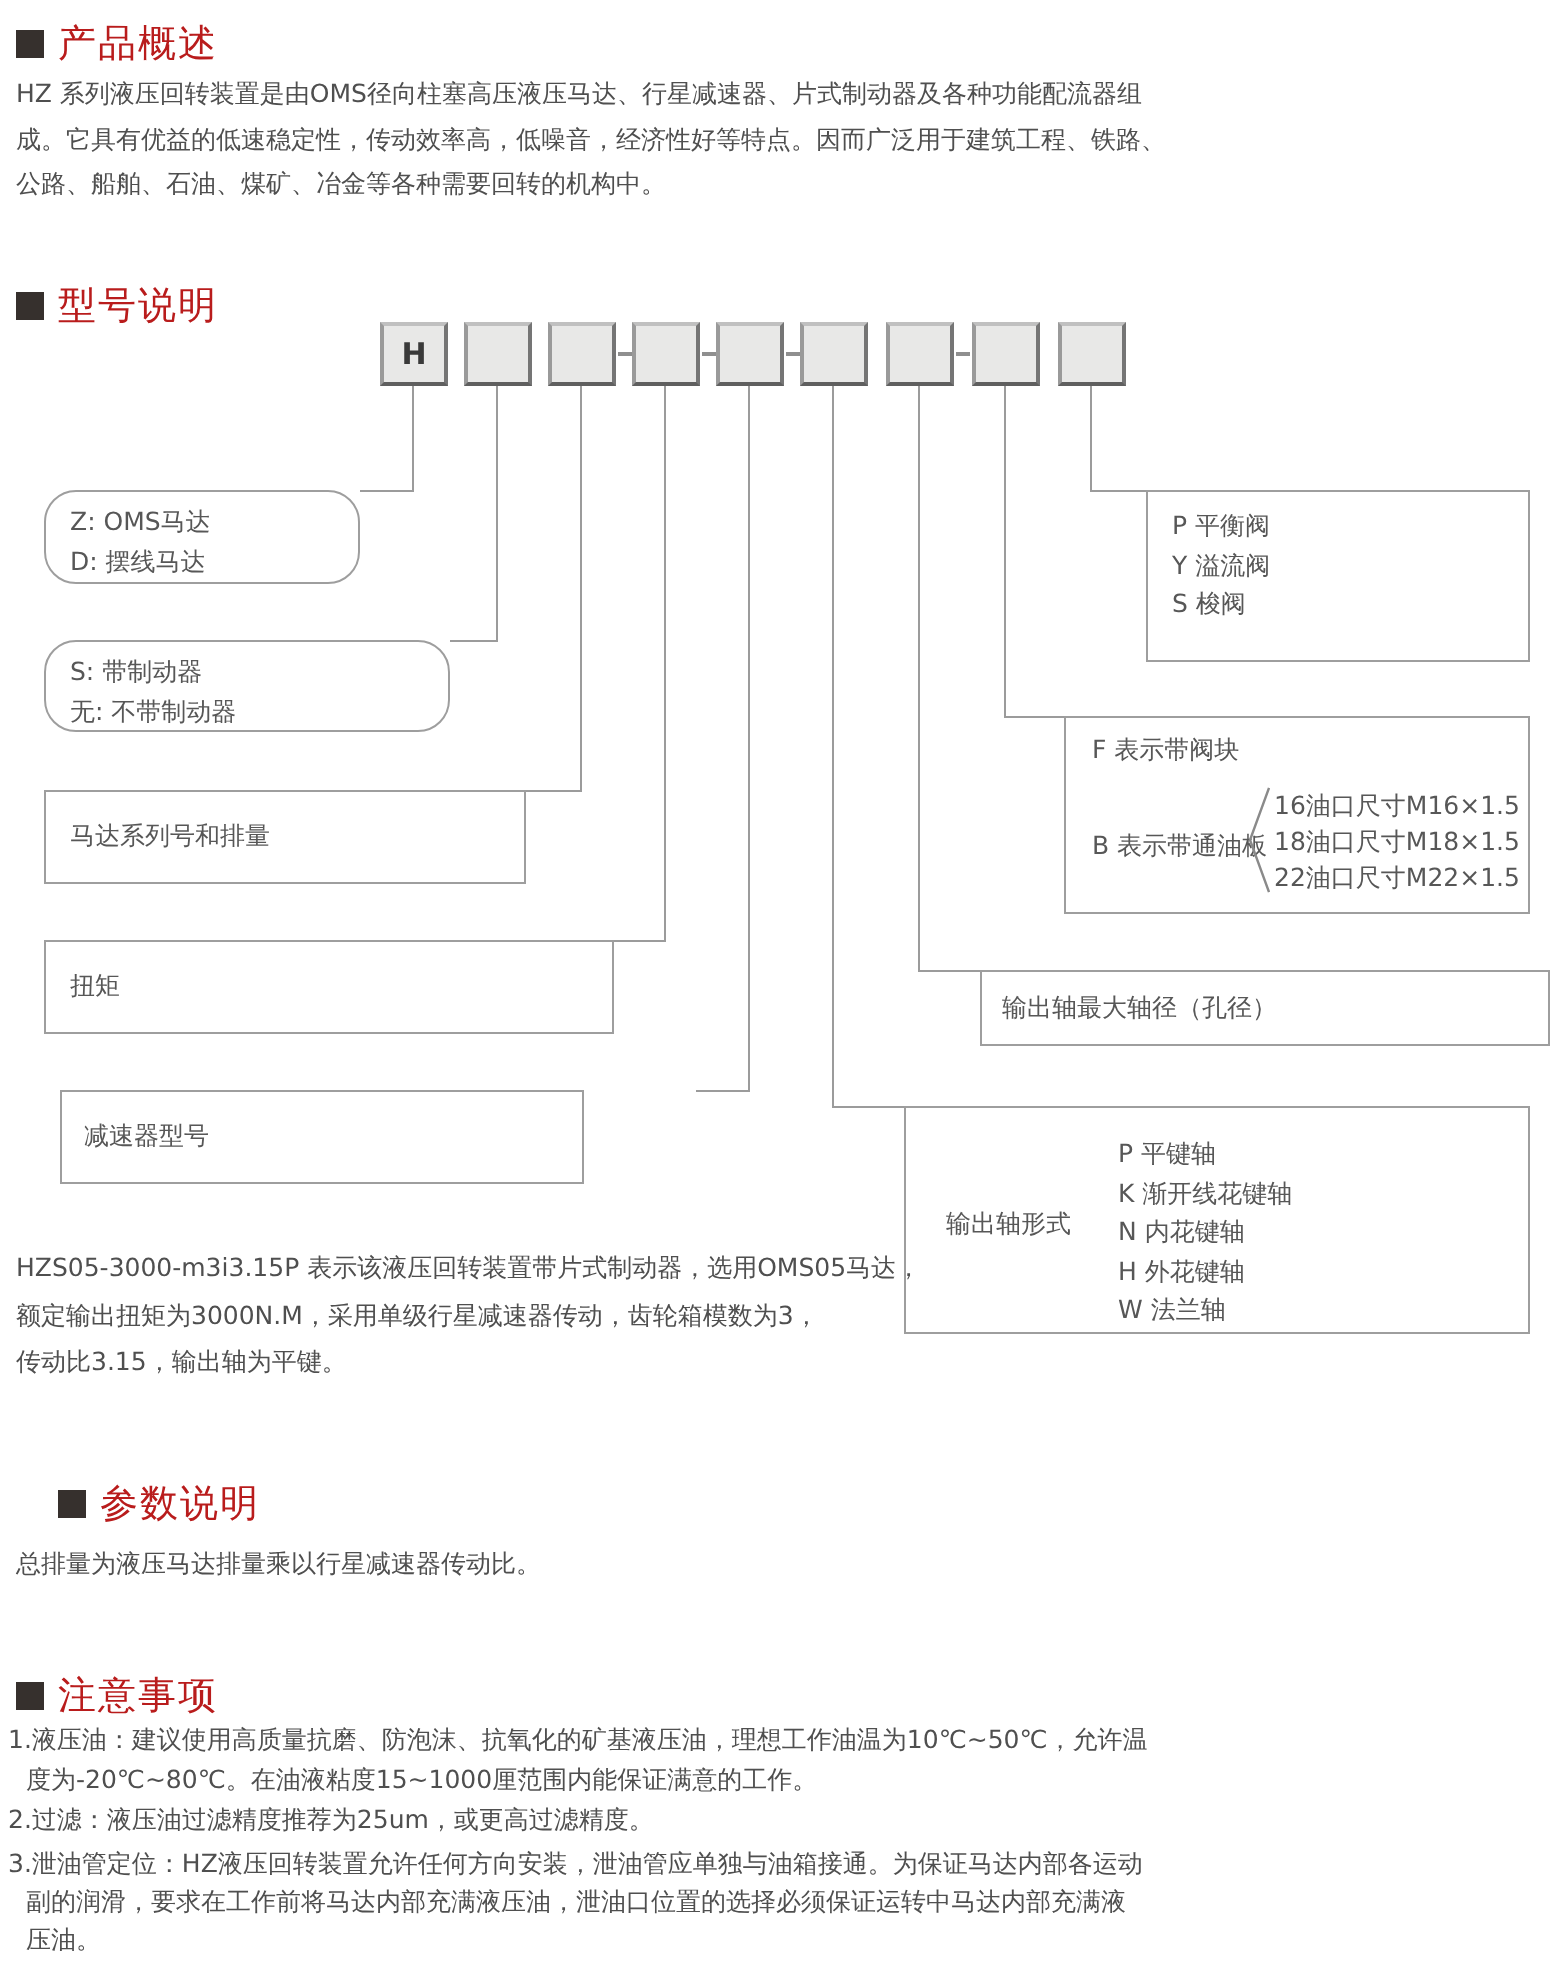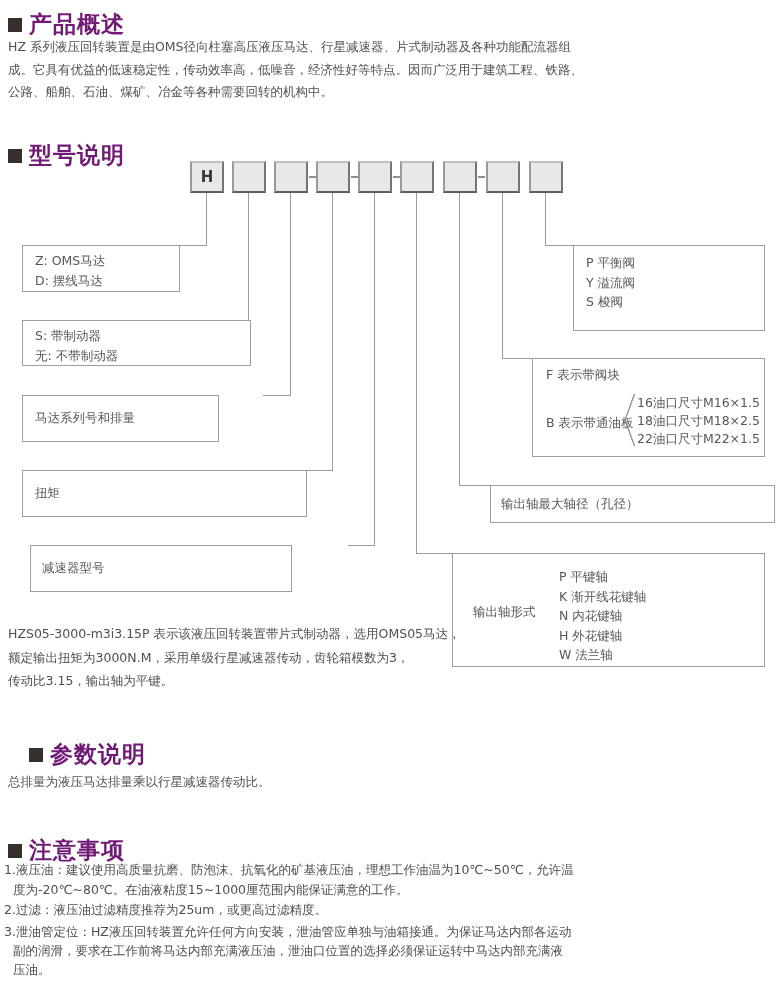--- a/index.html
+++ b/index.html
@@ -4,36 +4,36 @@
 <style>
   html,body{margin:0;padding:0;background:#ffffff;}
   .page{
     position:relative;width:778px;height:987px;background:#ffffff;overflow:hidden;
     font-family:"DejaVu Sans","Liberation Sans",sans-serif;
     color:#4f4f4f;
   }
   
   .sec-head{position:absolute;left:8px;display:flex;align-items:center;gap:7px;}
   .sec-head .sq{width:14px;height:14px;background:#36302d;flex:0 0 auto;}
-  .sec-head .txt{font-size:23px;font-weight:bold;color:#701a75;letter-spacing:1px;}
+  .sec-head .txt{font-size:19px;font-weight:normal;color:#b91c1c;letter-spacing:1px;}
   
   .para{position:absolute;left:8px;font-size:12.5px;line-height:22.5px;color:#4f4f4f;white-space:nowrap;}
   
   .mbox{
     position:absolute;top:161px;width:34px;height:32px;box-sizing:border-box;
     background:#e8e8e7;border:2px solid;
     border-color:#c0c0c0 #757575 #5f5f5f #9a9a9a;
     display:flex;align-items:center;justify-content:center;
     font-size:15px;font-weight:bold;color:#3a3a3a;
   }
   .dash{position:absolute;top:176px;height:2px;width:7px;background:#8f8f8f;}
   .vline{position:absolute;width:1px;background:#9b9b9b;}
   .hline{position:absolute;height:1px;background:#9b9b9b;}
   .lb{position:absolute;box-sizing:border-box;border:1px solid #9e9e9e;color:#575757;font-size:12.5px;background:#fff;}
-  .lb.two{padding:5px 0 0 12px;line-height:20px;}
+  .lb.two{padding:5px 0 0 12px;line-height:20px;border-radius:16px;}
   .lb.center{display:flex;align-items:center;padding-left:12px;}
   .lb .abs{position:absolute;white-space:nowrap;}
   .list19{line-height:19.5px;white-space:nowrap;}
   .brace{position:absolute;left:90px;top:34px;}
   
   .note-line{position:absolute;left:4px;font-size:12.5px;line-height:20px;white-space:nowrap;color:#4f4f4f;}
   .note-line.cont{left:13px;}
 </style>
 </head>
 <body>
@@ -89,25 +89,25 @@
   <div class="hline" style="left:348px;top:545px;width:27px;"></div>
   <div class="hline" style="left:416px;top:553px;width:37px;"></div>
   <div class="hline" style="left:459px;top:485px;width:32px;"></div>
   <div class="hline" style="left:502px;top:358px;width:31px;"></div>
   <div class="hline" style="left:545px;top:245px;width:29px;"></div>
 
   <div class="lb two" style="left:22px;top:245px;width:158px;height:47px;">
     <div>Z: OMS马达</div>
     <div>D: 摆线马达</div>
   </div>
-  <div class="lb two" style="left:22px;top:320px;width:229px;height:46px;">
+  <div class="lb two" style="left:22px;top:320px;width:203px;height:46px;">
     <div>S: 带制动器</div>
     <div>无: 不带制动器</div>
   </div>
-  <div class="lb center" style="left:22px;top:395px;width:197px;height:47px;">
+  <div class="lb center" style="left:22px;top:395px;width:241px;height:47px;">
     <span>马达系列号和排量</span>
   </div>
   <div class="lb center" style="left:22px;top:470px;width:285px;height:47px;">
     <span>扭矩</span>
   </div>
   <div class="lb center" style="left:30px;top:545px;width:262px;height:47px;padding-left:11px;">
     <span>减速器型号</span>
   </div>
 
   <div class="lb" style="left:573px;top:245px;width:192px;height:86px;padding:7px 0 0 12px;">
@@ -116,21 +116,21 @@
     <div class="list19">S 梭阀</div>
   </div>
 
   <div class="lb" style="left:532px;top:358px;width:233px;height:99px;">
     <div class="abs" style="left:13px;top:8px;">F 表示带阀块</div>
     <div class="abs" style="left:13px;top:56px;">B 表示带通油板</div>
     <svg class="brace" width="12" height="54" viewBox="0 0 12 54">
       <path d="M11.5,1 L2,27 L11.5,53" fill="none" stroke="#8a8a8a" stroke-width="1.2"></path>
     </svg>
     <div class="abs" style="left:104px;top:36px;">16油口尺寸M16×1.5</div>
-    <div class="abs" style="left:104px;top:54px;">18油口尺寸M18×2.5</div>
+    <div class="abs" style="left:104px;top:54px;">18油口尺寸M18×1.5</div>
     <div class="abs" style="left:104px;top:72px;">22油口尺寸M22×1.5</div>
   </div>
 
   <div class="lb center" style="left:490px;top:485px;width:285px;height:38px;padding-left:10px;">
     <span>输出轴最大轴径（孔径）</span>
   </div>
 
   <div class="lb" style="left:452px;top:553px;width:313px;height:114px;">
     <div class="abs" style="left:20px;top:50px;">输出轴形式</div>
     <div class="abs" style="left:106px;top:13px;">

